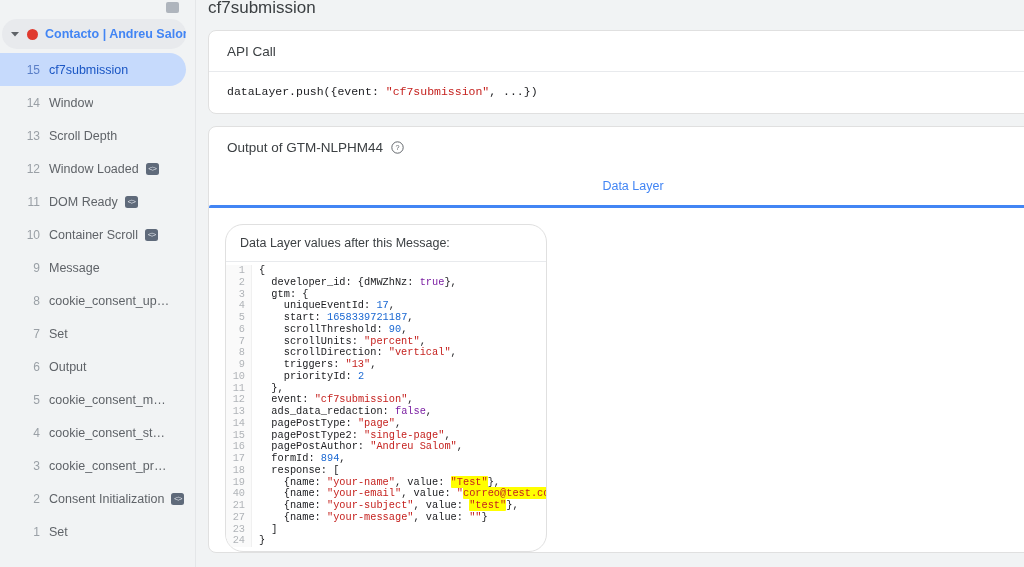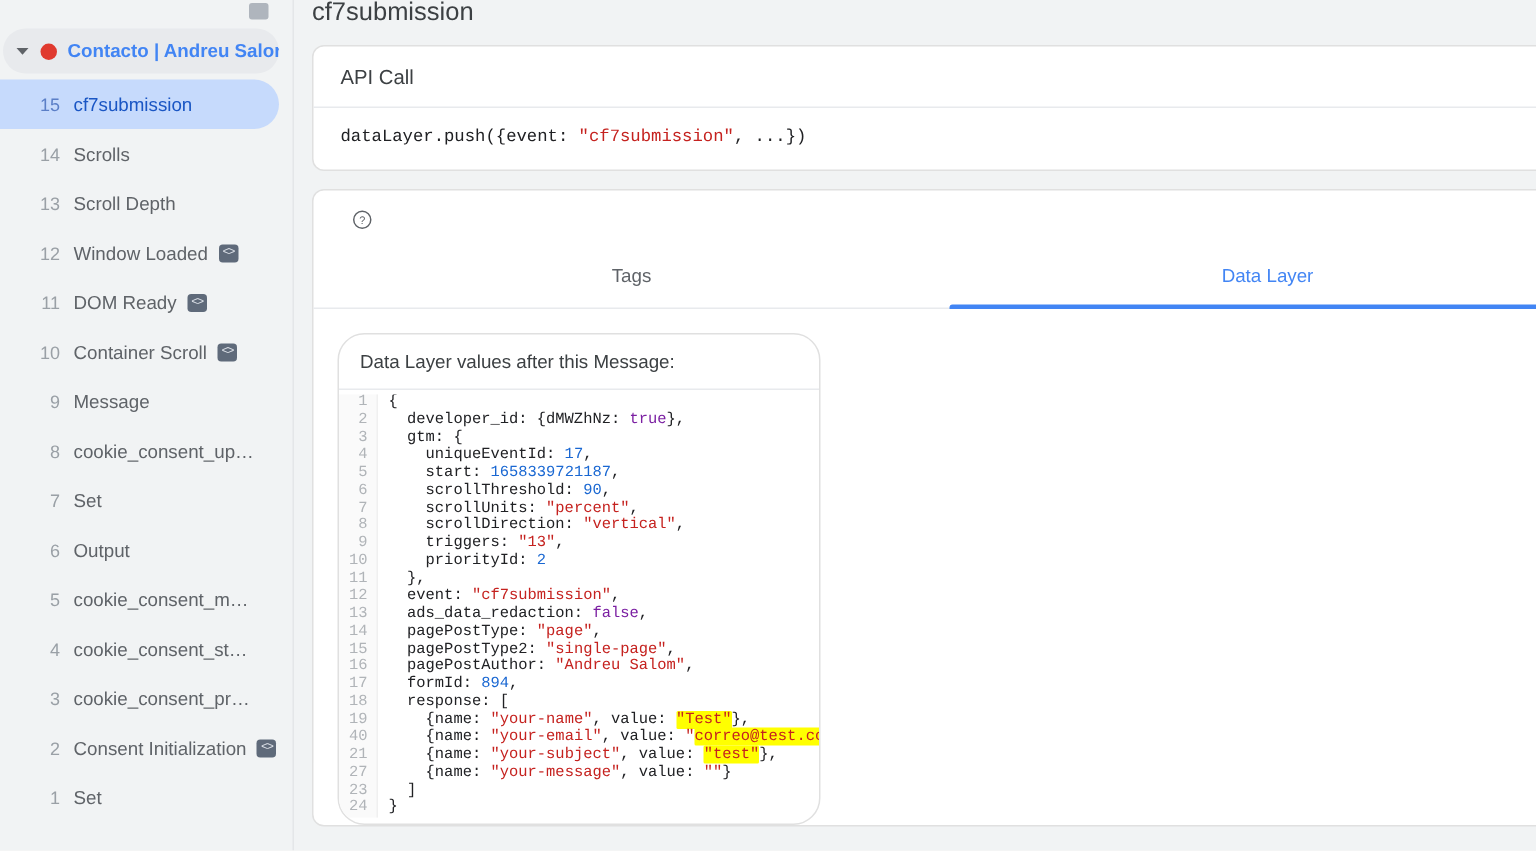--- a/index.html
+++ b/index.html
@@ -256,21 +256,21 @@
       <span class="container-label">Contacto | Andreu Salom</span>
     </div>
 
     <div class="msg-list">
         <div class="msg-row selected">
           <span class="msg-idx">15</span>
           <span class="msg-name">cf7submission</span>
         </div>
         <div class="msg-row">
           <span class="msg-idx">14</span>
-          <span class="msg-name">Scrolls</span>
+          <span class="msg-name">Window</span>
         </div>
         <div class="msg-row">
           <span class="msg-idx">13</span>
           <span class="msg-name">Scroll Depth</span>
         </div>
         <div class="msg-row">
           <span class="msg-idx">12</span>
           <span class="msg-name">Window Loaded</span>
           <span class="code-badge">&lt;&gt;</span>
         </div>
@@ -331,30 +331,30 @@
     <div class="card">
       <div class="card-head">API Call</div>
       <div class="card-divider"></div>
       <div class="api-code"><span class="plain">dataLayer.push({event: </span><span class="str">"cf7submission"</span><span class="plain">, ...})</span></div>
     </div>
 
     <div class="card-gap"></div>
 
     <div class="card">
       <div class="card-head">
+        <span>Output of GTM-NLPHM44</span>
         <span class="help-icon">
           <svg width="13" height="13" viewBox="0 0 16 16">
             <circle cx="8" cy="8" r="7" fill="none" stroke="#5f6368" stroke-width="1.2"></circle>
             <text x="8" y="11.6" font-size="9" text-anchor="middle" fill="#5f6368" font-family="Liberation Sans, sans-serif">?</text>
           </svg>
         </span>
       </div>
 
       <div class="tabs">
-          <div class="tab">Tags</div>
           <div class="tab active">Data Layer</div>
         </div>
 
       <div class="dl-body">
         <div class="dl-panel">
           <div class="dl-panel-head">Data Layer values after this Message:</div>
           <div class="code-table">
             <div class="gutter">
                 <div>1</div>
                 <div>2</div>

